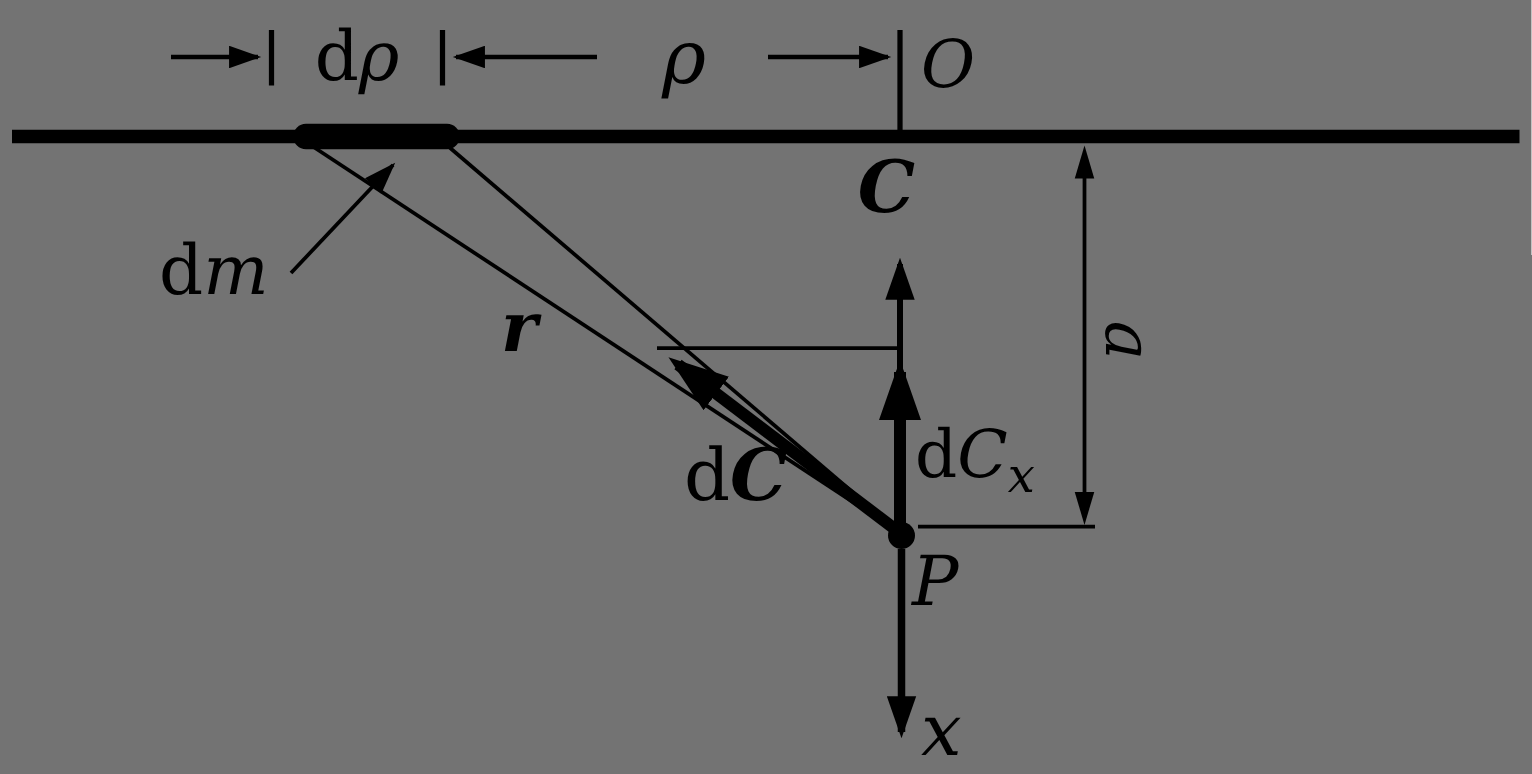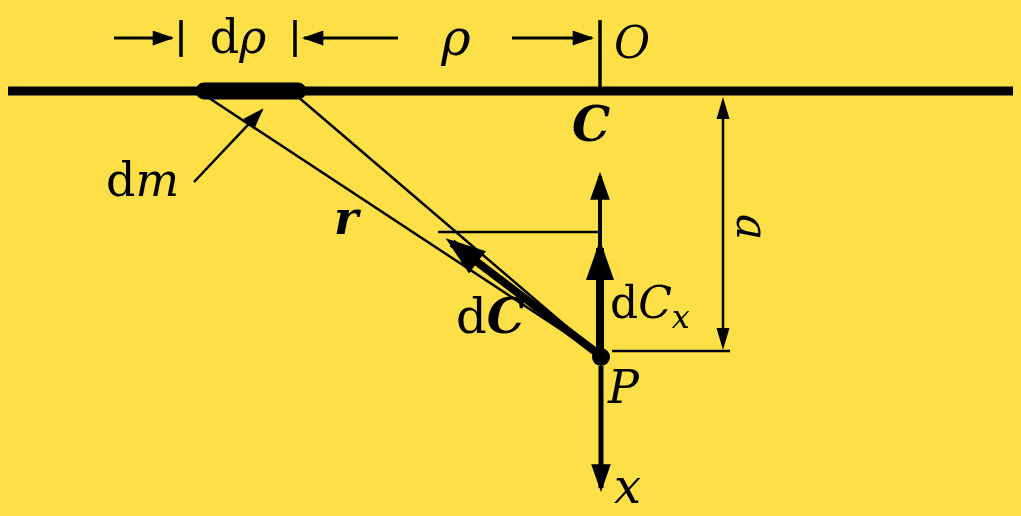--- a/index.html
+++ b/index.html
@@ -3,21 +3,21 @@
 <meta charset="utf-8">
 <style>
   html, body {
     margin: 0;
     padding: 0;
     background: #ffffff;
   }
   .figure-wrap {
     width: 1021px;
     height: 516px;
-    background: #fde047;
+    background: #737373;
     position: relative;
     overflow: hidden;
   }
   svg text {
     font-family: "DejaVu Serif", serif;
     fill: #000000;
   }
   .rm  { font-style: normal; }
   .var { font-style: italic; }
   .vec { font-style: italic; font-weight: bold; }

